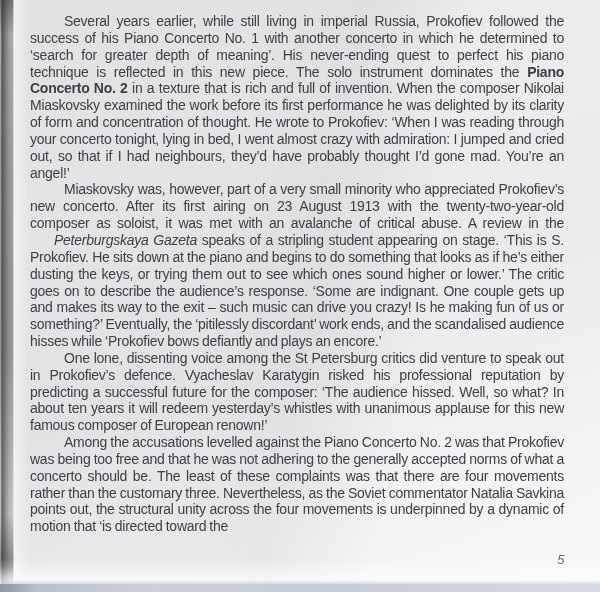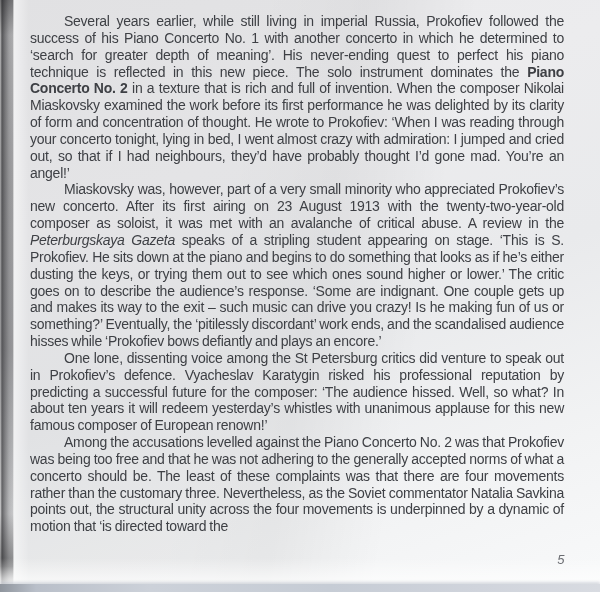--- a/index.html
+++ b/index.html
@@ -71,21 +71,21 @@
     line-height: 16.85px;
     letter-spacing: -0.25px;
     word-spacing: -0.5px;
     text-align: justify;
   }
   .text-block p {
     margin: 0;
     text-indent: 34px;
   }
   .text-block b { font-weight: bold; }
-  .text-block i { font-style: italic; }
+  .text-block i { font-style: italic; margin-left: 24px; }
   .page-number {
     position: absolute;
     right: 35px;
     bottom: 25px;
     font-size: 13px;
     font-style: italic;
     color: #696b70;
     letter-spacing: 0.5px;
   }
 </style>

